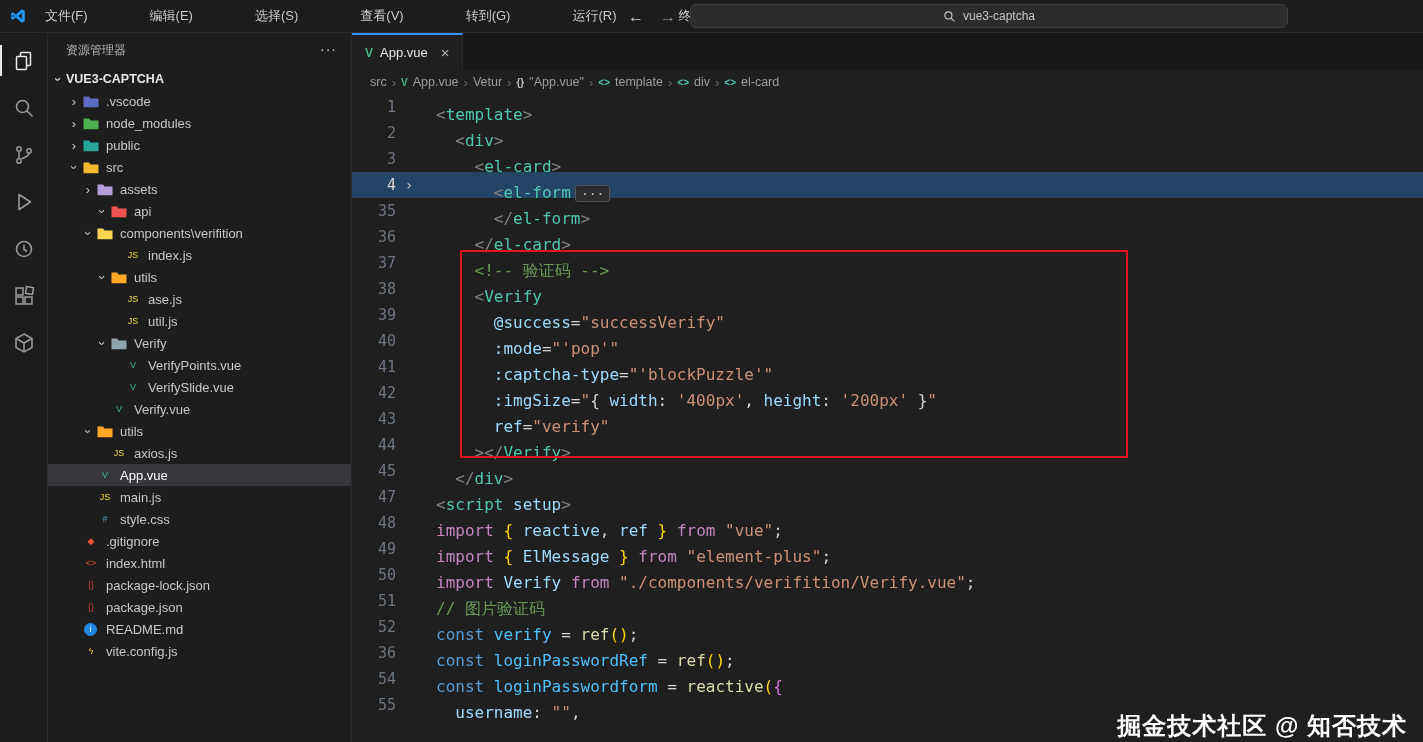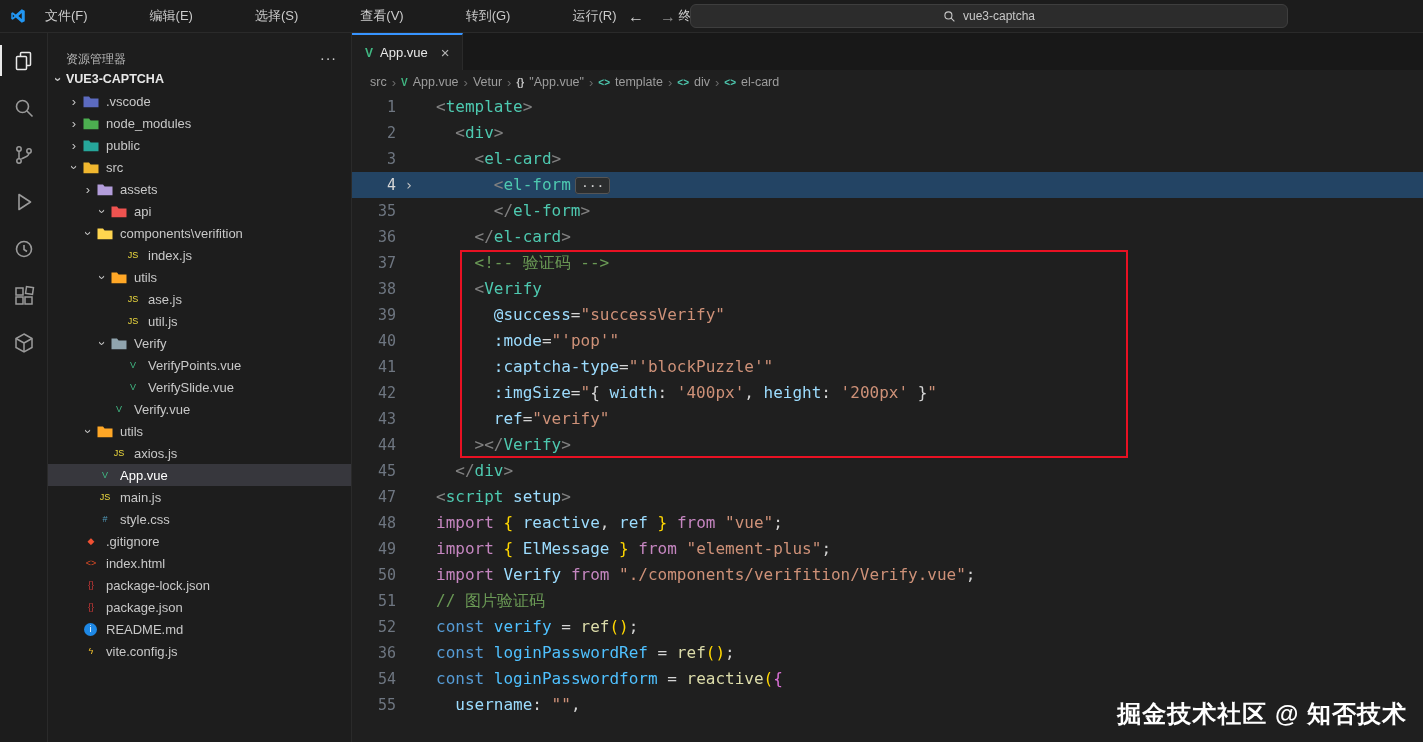--- a/index.html
+++ b/index.html
@@ -26,21 +26,21 @@
   .activitybar { width:48px; background:#1c1c1c; border-right:1px solid #2a2a2a; display:flex;
     flex-direction:column; align-items:stretch; padding-top:4px; }
   .ab-item { height:47px; display:flex; align-items:center; justify-content:center; color:#9a9a9a; cursor:pointer; position:relative; }
   .ab-item.active { color:#e9e9e9; }
   .ab-item.active::before { content:""; position:absolute; left:0; top:8px; bottom:8px; width:2px; background:#e9e9e9; }
   .ab-item svg { width:24px; height:24px; }
 
   
   .sidebar { width:304px; background:#1d1d1d; border-right:1px solid #2a2a2a; color:#c8c8c8;
     font-size:13px; overflow:hidden; }
-  .sidebar-header { height:35px; display:flex; align-items:flex-end; padding:0 14px 0 18px; font-size:12px; color:#b8b8b8;font-family:Liberation Serif, serif; }
+  .sidebar-header { height:35px; display:flex; align-items:center; padding:0 14px 0 18px; font-size:12px; color:#b8b8b8;font-family:Liberation Serif, serif; }
   .sidebar-more { margin-left:auto; color:#cfcfcf; font-size:14px; letter-spacing:1px; cursor:pointer; }
   .project-row { height:22px; display:flex; align-items:center; padding-left:2px; font-weight:bold;
     font-size:12.5px; color:#e8e8e8; cursor:pointer; }
   .tree-row { height:22px; display:flex; align-items:center; white-space:nowrap; cursor:pointer; }
   .tree-row.selected { background:#37373d; color:#ffffff; }
   .chev { width:16px; flex-shrink:0; display:inline-flex; justify-content:center; color:#c5c5c5; font-size:13px; }
   .chev.expanded { transform:rotate(90deg); }
   .tree-icon { width:18px; height:16px; margin-right:6px; flex-shrink:0; display:inline-flex;
     align-items:center; justify-content:center; font-weight:normal; font-size:9px; font-family:"Liberation Sans",sans-serif; }
   .tree-icon.badge { border-radius:50%; width:13px; height:13px; margin-left:2px; margin-right:9px; font-size:9px; }
@@ -59,42 +59,42 @@
   .crumb-icon { font-size:10px; font-weight:bold; }
   .crumb-sep { color:#6a6a6a; font-size:13px; padding:0 2px; }
 
   .code-area { position:relative; flex:1; overflow:hidden;
     font-family:"DejaVu Sans Mono","Liberation Mono",monospace; font-size:16px; }
   .code-line { display:flex; height:26px; line-height:26px; }
   .code-line.hl { background:rgba(38,89,138,0.65); }
   .ln { width:44px; flex-shrink:0; text-align:right; color:#6e7681; font-size:15px; }
   .code-line.hl .ln { color:#d7d7d7; }
   .gchev { width:26px; flex-shrink:0; text-align:center; color:#c5c5c5; font-size:14px; }
-  .lc { white-space:pre; padding-left:14px; }
+  .lc { white-space:pre; padding-left:14px;margin-top:8px; }
 
   .t-brk { color:#808080; }
   .t-tag { color:#4ec9b0; }
   .t-attr { color:#9cdcfe; }
   .t-str { color:#ce9178; }
   .t-cmt { color:#6a9955; }
   .t-kw { color:#c586c0; }
   .t-kw2 { color:#569cd6; }
   .t-var { color:#9cdcfe; }
   .t-var2 { color:#4fc1ff; }
   .t-fn { color:#dcdcaa; }
   .t-brace { color:#ffd700; }
   .t-brace2 { color:#da70d6; }
   .t-pun { color:#d4d4d4; }
   .t-txt { color:#d4d4d4; }
   .t-fold { color:#d0d0d0; background:#2b2d2e; border:1px solid #555; border-radius:3px;
     padding:0 5px; font-size:13px; margin-left:4px; }
 
   .annotation-box { position:absolute; left:108px; top:156px; width:668px; height:208px;
     border:2px solid #e81123; pointer-events:none; }
-  .watermark { position:absolute; right:16px; bottom:12px; font-size:24px; font-weight:bold;
+  .watermark { position:absolute; right:16px; bottom:0; font-size:24px; font-weight:bold;
     color:#ffffff; letter-spacing:1px; }
 </style>
 </head>
 <body>
 
 <div class="titlebar">
   <span class="vscode-logo">
     <svg width="18" height="18" viewBox="0 0 24 24">
         <path fill="#2196f3" d="M17 3l4 2v14l-4 2-8-7-4 3-2-1V8l2-1 4 3 8-7zm0 5l-4.5 4L17 16V8zM5 10v4l2.3-2L5 10z"></path>
       </svg>

